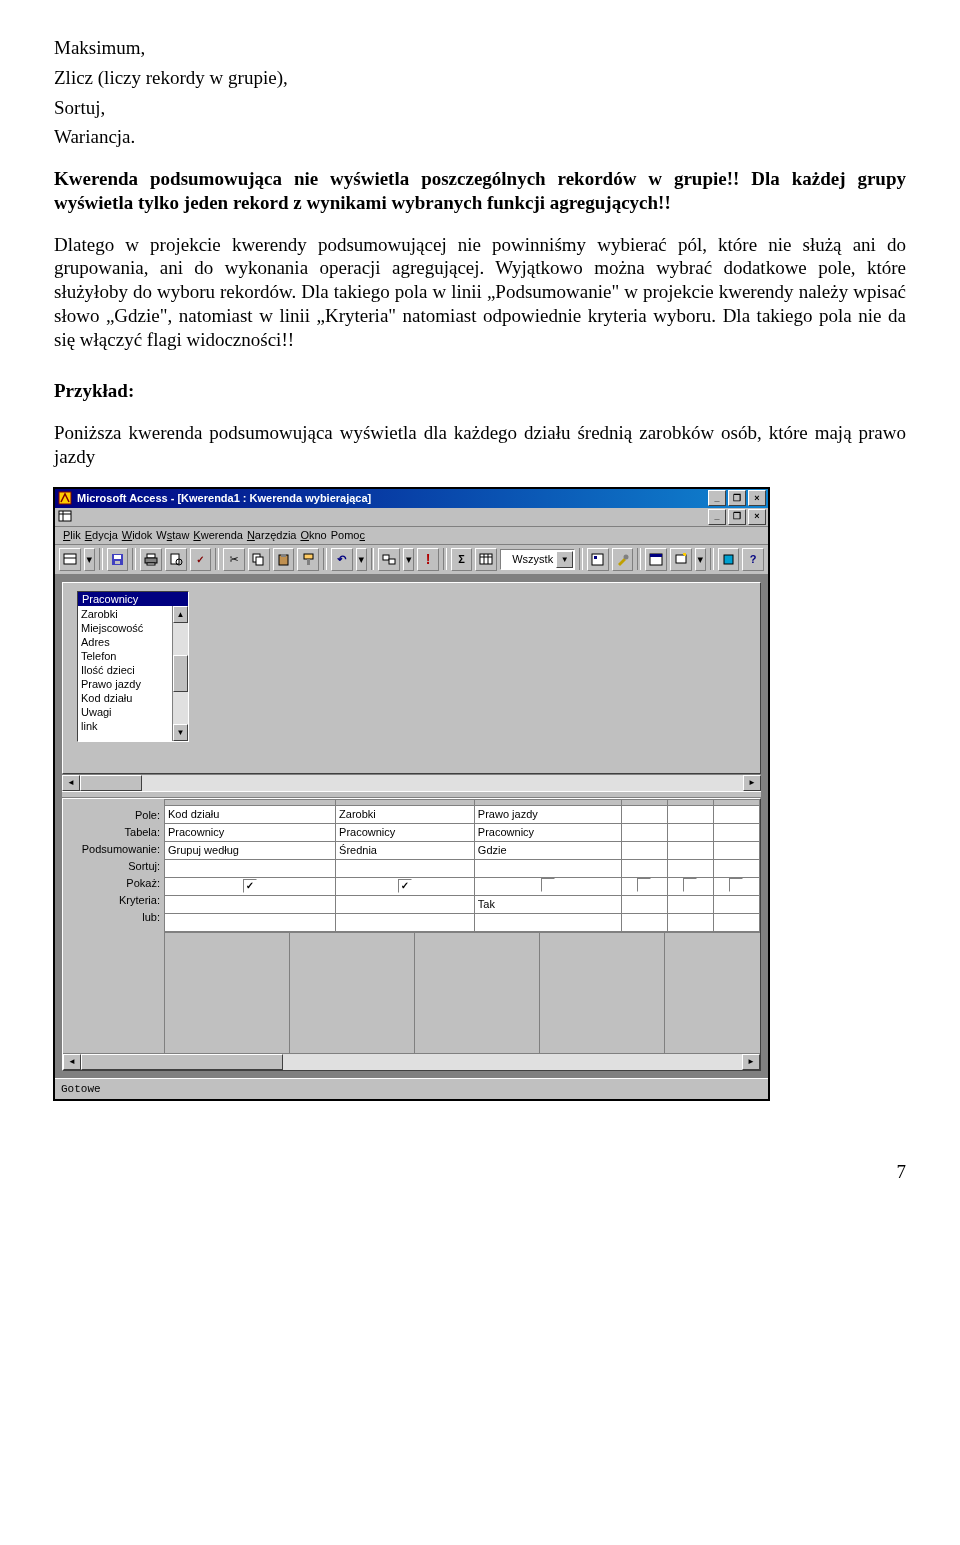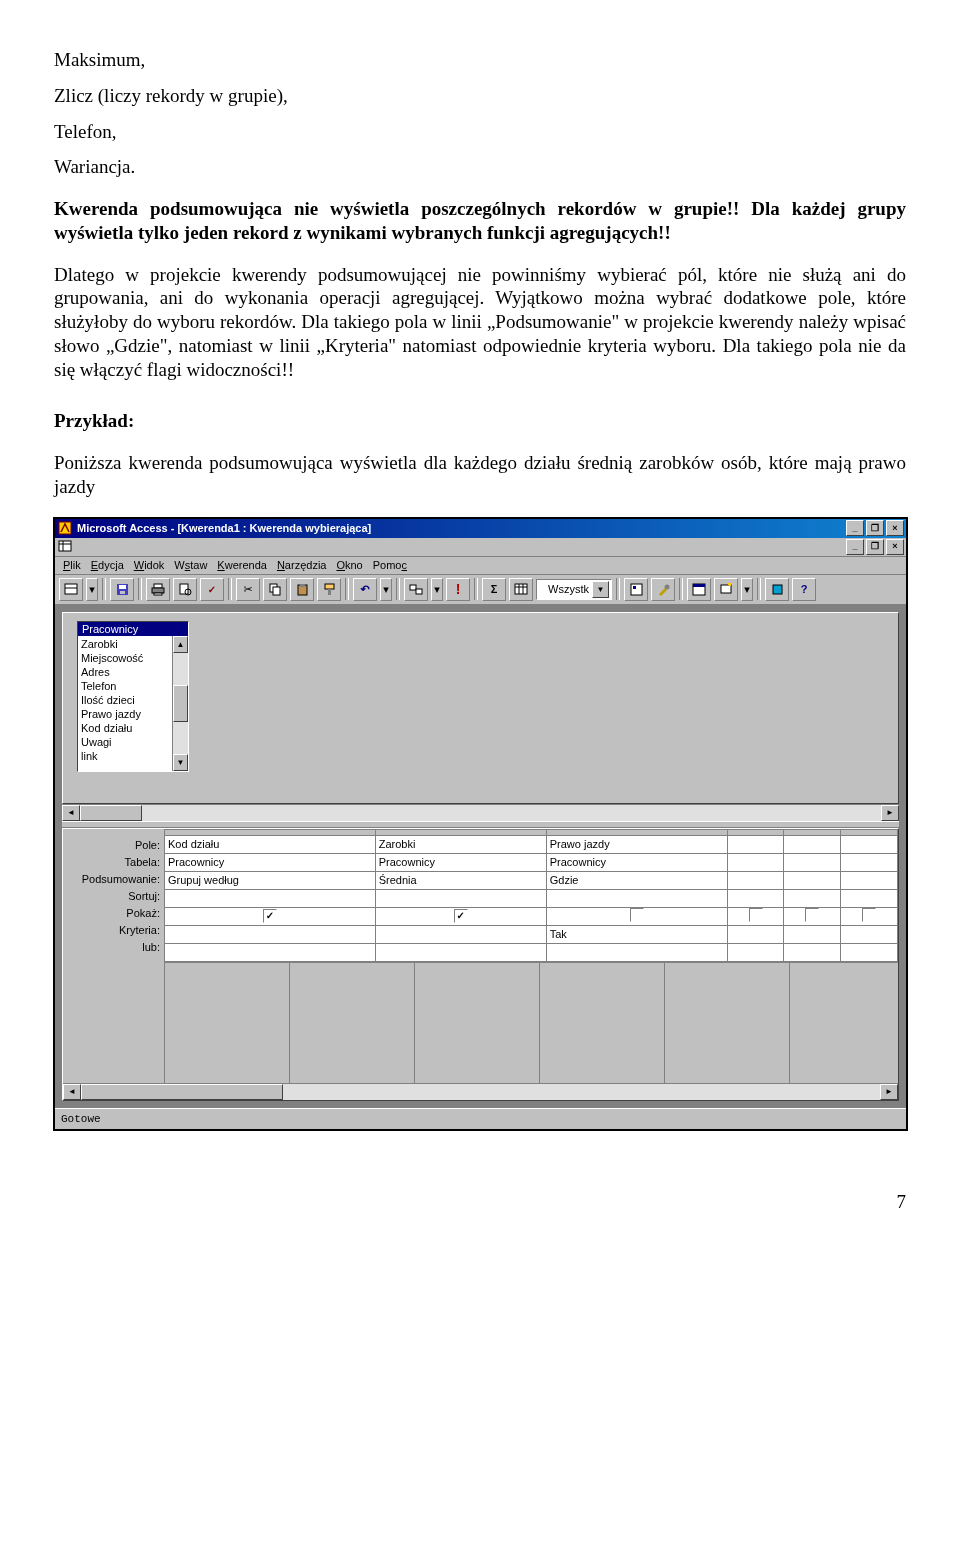--- a/index.html
+++ b/index.html
@@ -5,29 +5,29 @@
   body {
     font-family: "Times New Roman", Times, serif;
     font-size: 19px;
     color: #000;
     background: #fff;
     margin: 0;
     padding: 36px 54px 18px 54px;
     width: 960px;
     box-sizing: border-box;
   }
-  .para { margin: 12px 0 6px 0; line-height: 1.25; }
+  .para { margin: 0 0 6px 0; line-height: 1.25; }
   .spaced { margin-top: 18px; }
   .bold { font-weight: bold; }
   .justify { text-align: justify; }
   .pagenum { text-align: right; margin-top: 60px; }
 
   
   .access-window {
-    width: 855px;
+    width: 717px;
     margin: 18px 0 0 -1px;
     border: 2px solid #000;
     font-family: Tahoma, "MS Sans Serif", Arial, sans-serif;
     font-size: 11px;
     background: #c0c0c0;
     box-sizing: border-box;
   }
   .titlebar {
     display: flex;
     align-items: center;
@@ -63,21 +63,21 @@
     background: #c0c0c0;
     display: flex;
     align-items: center;
     border-bottom: 1px solid #808080;
   }
   .mdi-iconrow .icon-box { width: 16px; height: 16px; margin-left: 3px; }
   .mdi-iconrow .spacer { flex: 1; }
 
   .menubar {
     display: flex;
-    gap: 10px;
+    gap: 4px;
     padding: 2px 8px 3px 8px;
     background: #c0c0c0;
     border-bottom: 1px solid #808080;
   }
   .menubar span { cursor: default; }
   .menubar .ul { text-decoration: underline; }
 
   .toolbar {
     display: flex;
     align-items: center;
@@ -257,21 +257,21 @@
     display: flex; align-items: center;
     background: #c0c0c0;
     font-family: Liberation Mono, monospace;
   }
 </style>
 </head>
 <body>
 
 <div class="para">Maksimum,</div>
 <div class="para">Zlicz (liczy rekordy w grupie),</div>
-<div class="para">Telefon,</div>
+<div class="para">Sortuj,</div>
 <div class="para">Wariancja.</div>
 
 <div class="para bold justify spaced">Kwerenda podsumowująca nie wyświetla poszczególnych rekordów w grupie!! Dla każdej grupy wyświetla tylko jeden rekord z wynikami wybranych funkcji agregujących!!</div>
 
 <div class="para justify spaced">Dlatego w projekcie kwerendy podsumowującej nie powinniśmy wybierać pól, które nie służą ani do grupowania, ani do wykonania operacji agregującej. Wyjątkowo można wybrać dodatkowe pole, które służyłoby do wyboru rekordów. Dla takiego pola w linii „Podsumowanie" w projekcie kwerendy należy wpisać słowo „Gdzie", natomiast w linii „Kryteria" natomiast odpowiednie kryteria wyboru. Dla takiego pola nie da się włączyć flagi widoczności!!</div>
 
 <div class="para bold spaced" style="margin-top:28px;">Przykład:</div>
 
 <div class="para justify spaced">Poniższa kwerenda podsumowująca wyświetla dla każdego działu średnią zarobków osób, które mają prawo jazdy</div>
 

